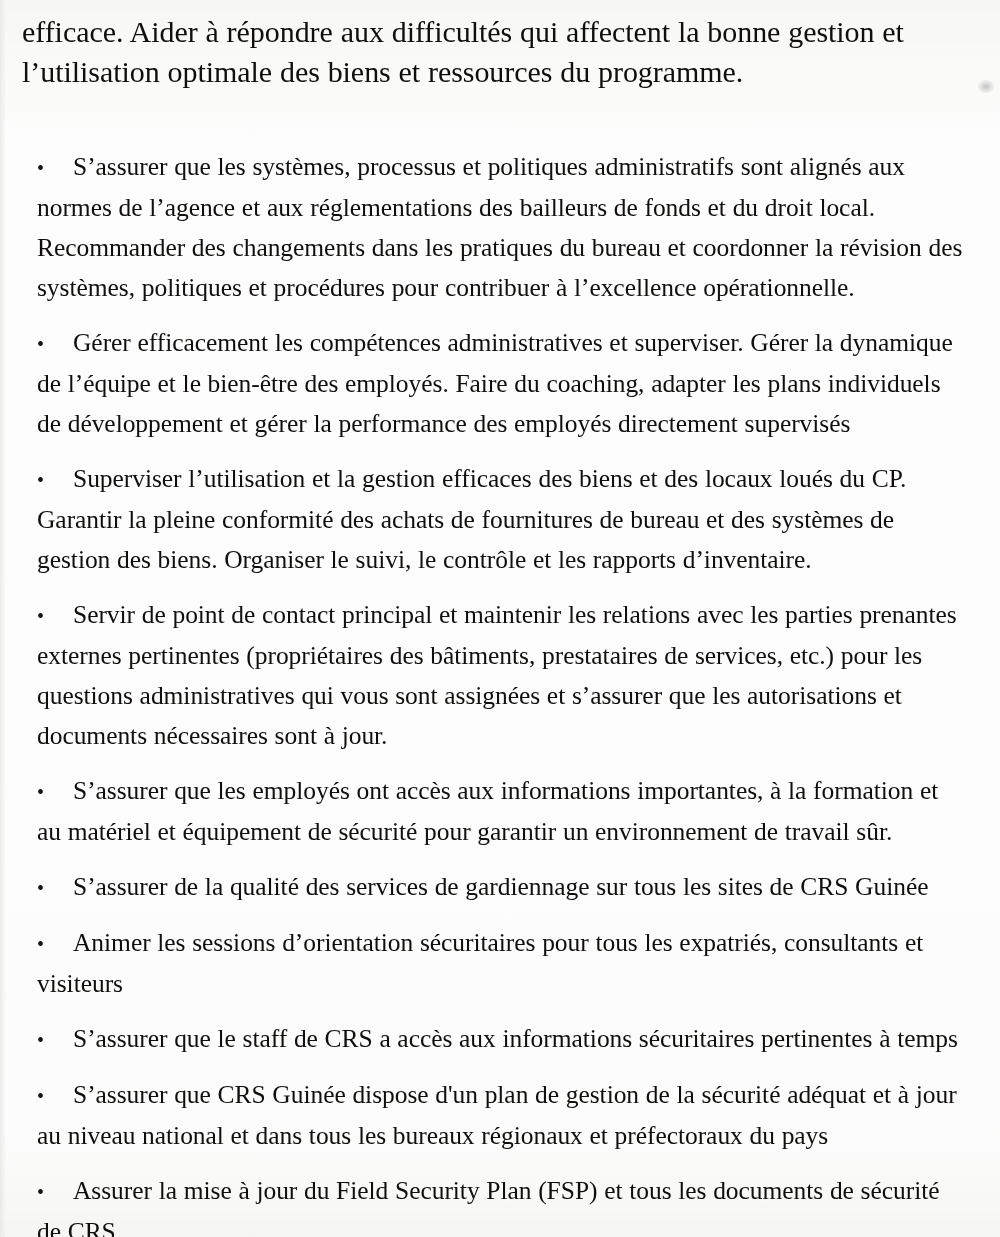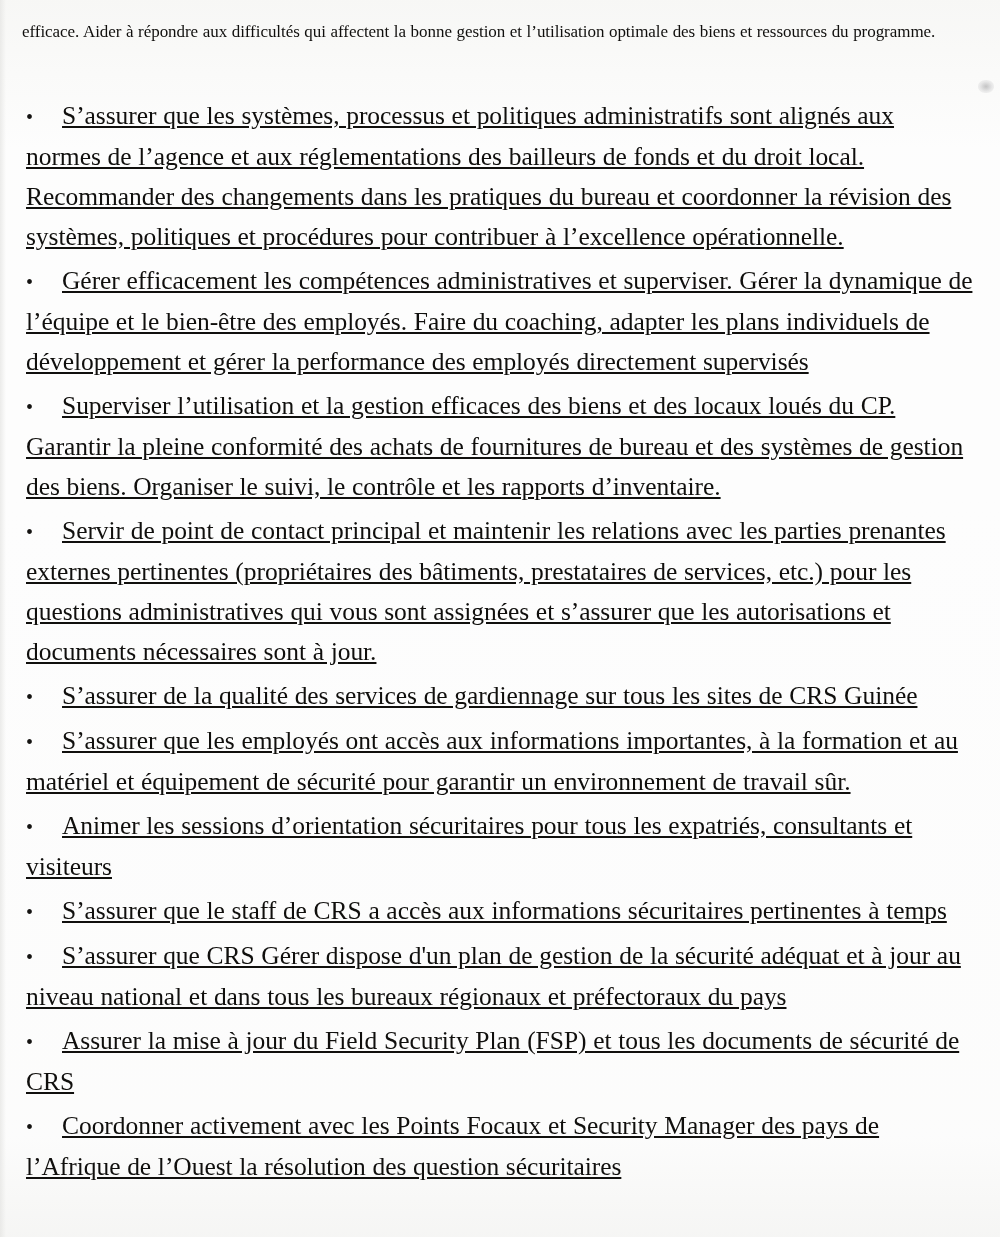--- a/index.html
+++ b/index.html
@@ -53,39 +53,38 @@
     position: absolute;
     left: 22px;
     top: 12px;
     width: 956px;
   }
   .block {
     margin: 0;
     padding: 0;
   }
   .para {
-    font-size: 17px;
+    font-size: 30px;
     line-height: 40px;
     letter-spacing: -0.05px;
     word-spacing: 0.4px;
     margin: 0;
   }
   .spacer {
     height: 40px;
   }
   .bullet-item {
     position: relative;
     font-size: 25.5px;
     line-height: 40px;
     letter-spacing: -0.05px;
     word-spacing: 0.4px;
     padding-left: 0;
-    margin: 4px;
+    margin: 15px;
     text-indent: 0;
-    text-decoration: underline;
   }
   .bullet-item .bullet-glyph {
     display: inline-block;
     width: 36px;
     text-align: left;
     font-size: 20px;
     line-height: 40px;
     vertical-align: baseline;
     color: #141311;
   }
@@ -102,22 +101,22 @@
   <div id="scan-edge-left"></div>
   <div id="scan-smudge"></div>
 
   <div id="content">
       <p class="block para">efficace. Aider à répondre aux difficultés qui affectent la bonne gestion et l’utilisation optimale des biens et ressources du programme.</p>
       <div class="block spacer"></div>
       <p class="block bullet-item"><span class="bullet-glyph">•</span><span class="bullet-text">S’assurer que les systèmes, processus et politiques administratifs sont alignés aux normes de l’agence et aux réglementations des bailleurs de fonds et du droit local. Recommander des changements dans les pratiques du bureau et coordonner la révision des systèmes, politiques et procédures pour contribuer à l’excellence opérationnelle.</span></p>
       <p class="block bullet-item"><span class="bullet-glyph">•</span><span class="bullet-text">Gérer efficacement les compétences administratives et superviser. Gérer la dynamique de l’équipe et le bien-être des employés. Faire du coaching, adapter les plans individuels de développement et gérer la performance des employés directement supervisés</span></p>
       <p class="block bullet-item"><span class="bullet-glyph">•</span><span class="bullet-text">Superviser l’utilisation et la gestion efficaces des biens et des locaux loués du CP. Garantir la pleine conformité des achats de fournitures de bureau et des systèmes de gestion des biens. Organiser le suivi, le contrôle et les rapports d’inventaire.</span></p>
       <p class="block bullet-item"><span class="bullet-glyph">•</span><span class="bullet-text">Servir de point de contact principal et maintenir les relations avec les parties prenantes externes pertinentes (propriétaires des bâtiments, prestataires de services, etc.) pour les questions administratives qui vous sont assignées et s’assurer que les autorisations et documents nécessaires sont à jour.</span></p>
+      <p class="block bullet-item"><span class="bullet-glyph">•</span><span class="bullet-text">S’assurer que les employés ont accès aux informations importantes, à la formation et au matériel et équipement de sécurité pour garantir un environnement de travail sûr.</span></p>
       <p class="block bullet-item"><span class="bullet-glyph">•</span><span class="bullet-text">S’assurer de la qualité des services de gardiennage sur tous les sites de CRS Guinée</span></p>
-      <p class="block bullet-item"><span class="bullet-glyph">•</span><span class="bullet-text">S’assurer que les employés ont accès aux informations importantes, à la formation et au matériel et équipement de sécurité pour garantir un environnement de travail sûr.</span></p>
       <p class="block bullet-item"><span class="bullet-glyph">•</span><span class="bullet-text">Animer les sessions d’orientation sécuritaires pour tous les expatriés, consultants et visiteurs</span></p>
       <p class="block bullet-item"><span class="bullet-glyph">•</span><span class="bullet-text">S’assurer que le staff de CRS a accès aux informations sécuritaires pertinentes à temps</span></p>
-      <p class="block bullet-item"><span class="bullet-glyph">•</span><span class="bullet-text">S’assurer que CRS Gérer dispose d'un plan de gestion de la sécurité adéquat et à jour au niveau national et dans tous les bureaux régionaux et préfectoraux du pays</span></p>
+      <p class="block bullet-item"><span class="bullet-glyph">•</span><span class="bullet-text">S’assurer que CRS Guinée dispose d'un plan de gestion de la sécurité adéquat et à jour au niveau national et dans tous les bureaux régionaux et préfectoraux du pays</span></p>
       <p class="block bullet-item"><span class="bullet-glyph">•</span><span class="bullet-text">Assurer la mise à jour du Field Security Plan (FSP) et tous les documents de sécurité de CRS</span></p>
       <p class="block bullet-item"><span class="bullet-glyph">•</span><span class="bullet-text">Coordonner activement avec les Points Focaux et Security Manager des pays de l’Afrique de l’Ouest la résolution des question sécuritaires</span></p>
     </div>
 
 </div>
 
 </body></html>

